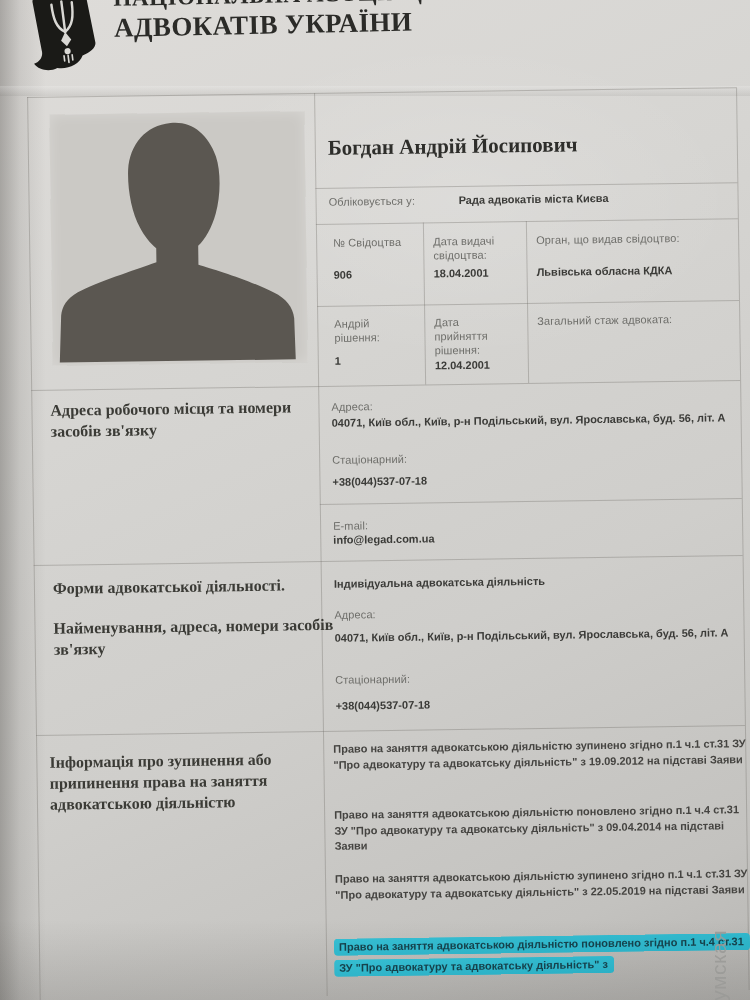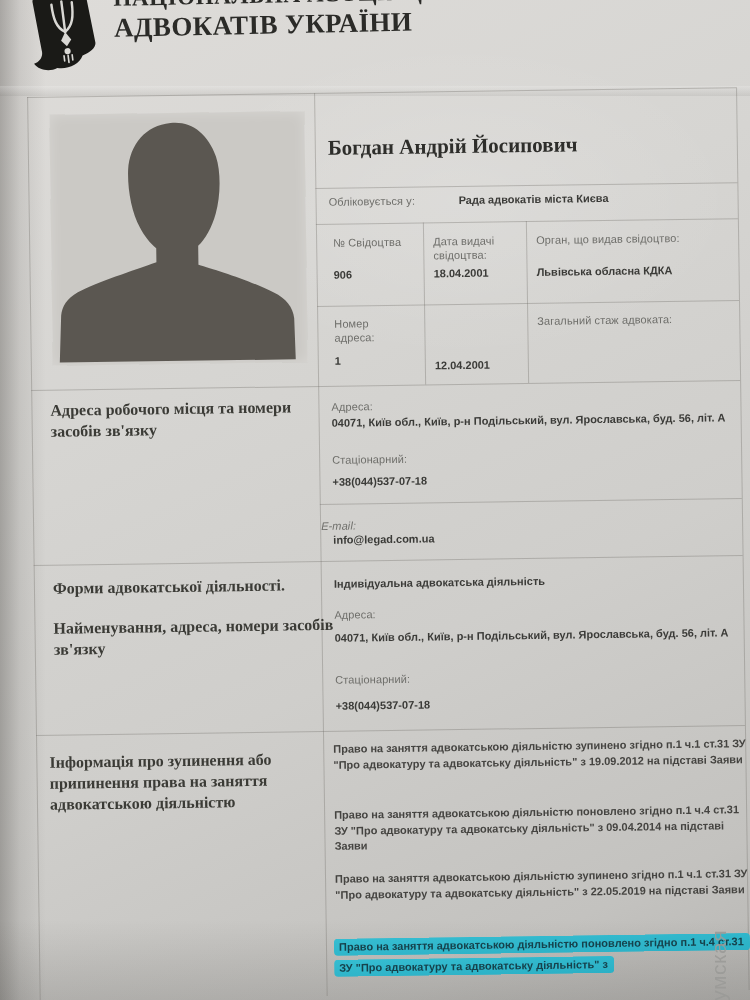--- a/index.html
+++ b/index.html
@@ -105,32 +105,33 @@
   <span class="abs lbl" style="left:333px;top:199px;">Обліковується у:</span>
   <span class="abs val" style="left:463px;top:199px;">Рада адвокатів міста Києва</span>
 
   <span class="abs lbl" style="left:337px;top:240px;width:72px;">№ Свідоцтва</span>
   <span class="abs val" style="left:337px;top:272px;text-align:right;">906</span>
   <span class="abs lbl" style="left:437px;top:240px;width:82px;">Дата видачі свідоцтва:</span>
   <span class="abs val" style="left:437px;top:272px;">18.04.2001</span>
   <span class="abs lbl" style="left:540px;top:240px;width:160px;">Орган, що видав свідоцтво:</span>
   <span class="abs val" style="left:540px;top:272px;">Львівська обласна КДКА</span>
 
-  <span class="abs lbl" style="left:337px;top:321px;width:60px;">Номер адреса:</span>
+  <span class="abs lbl" style="left:337px;top:321px;width:60px;">Андрій рішення:</span>
   <span class="abs val" style="left:337px;top:358px;">1</span>
+  <span class="abs lbl" style="left:437px;top:321px;width:70px;">Дата прийняття рішення:</span>
   <span class="abs val" style="left:437px;top:364px;text-align:right;">12.04.2001</span>
   <span class="abs lbl" style="left:540px;top:321px;width:190px;">Загальний стаж адвоката:</span>
   <span class="abs val" style="left:540px;top:340px;"></span>
 
   <div class="abs serif-lbl" style="left:52px;top:400px;width:280px;">Адреса робочого місця та номери засобів зв'язку</div>
   <span class="abs lbl" style="left:333px;top:404px;">Адреса:</span>
   <div class="abs val" style="left:333px;top:420px;width:418px;line-height:15px;">04071, Київ обл., Київ, р-н Подільський, вул. Ярославська, буд. 56, літ. А</div>
   <span class="abs lbl" style="left:333px;top:457px;">Стаціонарний:</span>
   <span class="abs val" style="left:333px;top:479px;">+38(044)537-07-18</span>
-  <span class="abs lbl" style="left:321px;top:523px;font-style:italic;">E-mail:</span>
+  <span class="abs lbl" style="left:333px;top:523px;">E-mail:</span>
   <span class="abs val" style="left:333px;top:537px;">info@legad.com.ua</span>
 
   <div class="abs serif-lbl" style="left:52px;top:578px;width:280px;">Форми адвокатської діяльності.</div>
   <div class="abs serif-lbl" style="left:52px;top:618px;width:280px;">Найменування, адреса, номери засобів зв'язку</div>
   <span class="abs val" style="left:333px;top:581px;">Індивідуальна адвокатська діяльність</span>
   <span class="abs lbl" style="left:333px;top:612px;">Адреса:</span>
   <div class="abs val" style="left:333px;top:634px;width:418px;line-height:17px;">04071, Київ обл., Київ, р-н Подільський, вул. Ярославська, буд. 56, літ. А</div>
   <span class="abs lbl" style="left:333px;top:677px;">Стаціонарний:</span>
   <span class="abs val" style="left:333px;top:703px;">+38(044)537-07-18</span>
 

